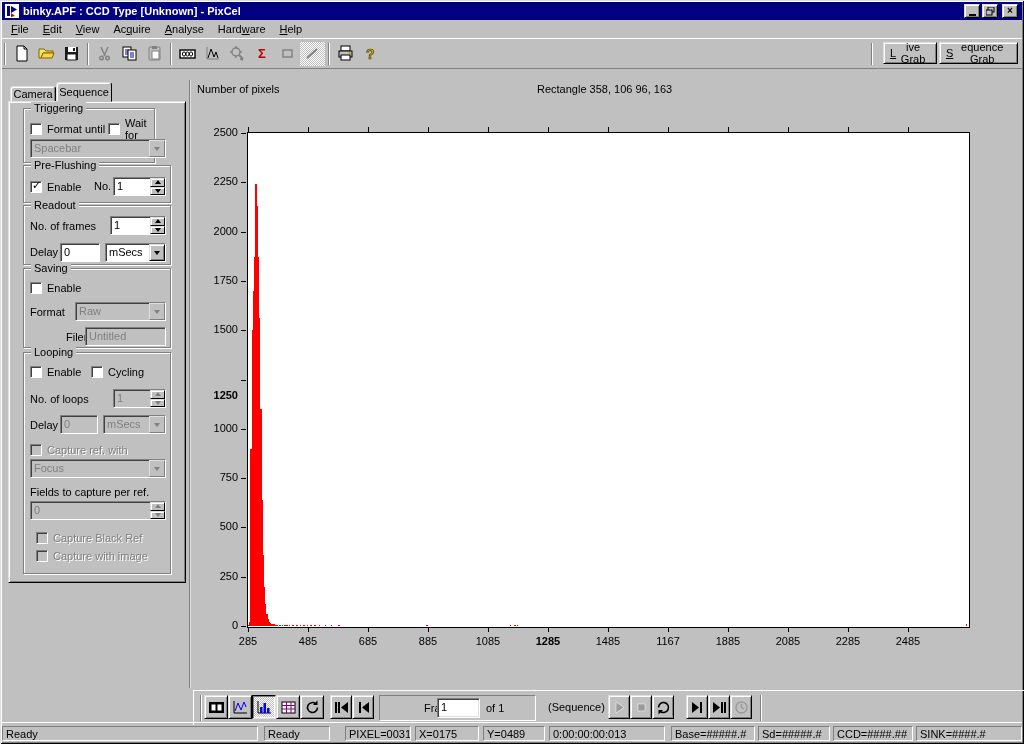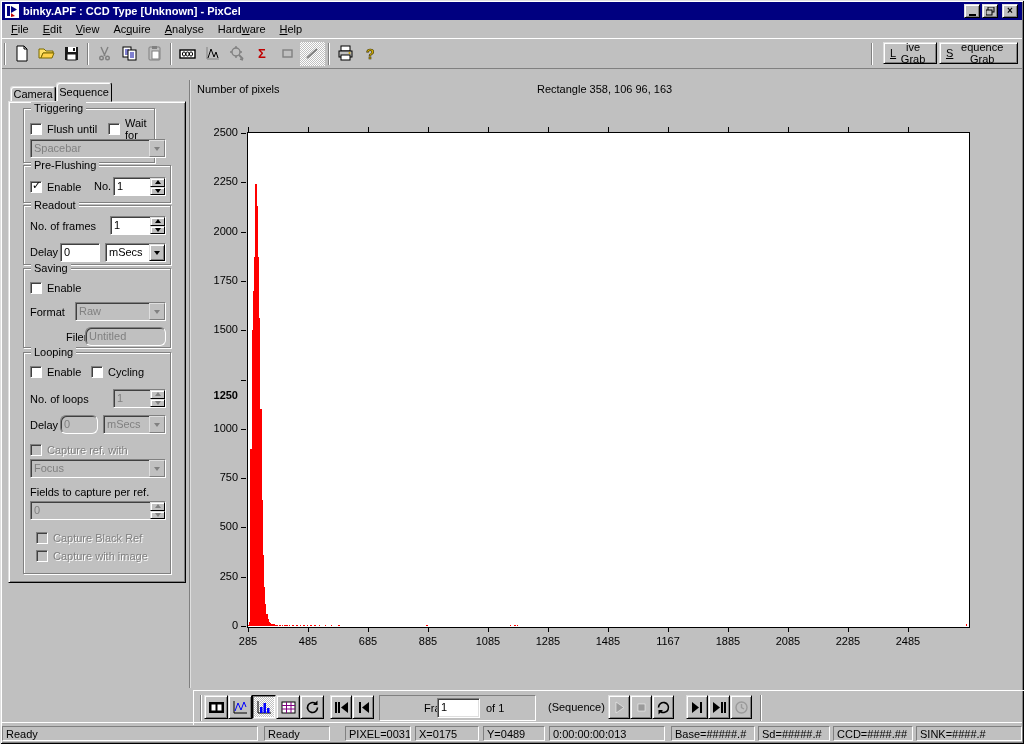--- a/index.html
+++ b/index.html
@@ -73,21 +73,21 @@
   .combo-text{flex:1;padding:2px 3px;white-space:nowrap;overflow:hidden;}
   .combo.disabled .combo-text{color:#808080;}
   .combo-btn{width:16px;background:#c0c0c0;border:1px solid;border-color:#dfdfdf #000 #000 #dfdfdf;
     box-shadow:inset 1px 1px 0 #fff, inset -1px -1px 0 #808080;
     display:flex;align-items:center;justify-content:center;box-sizing:border-box;}
   .combo.disabled .combo-btn{border-color:#dfdfdf #808080 #808080 #dfdfdf;box-shadow:none;}
   .arr-dn{width:0;height:0;border-left:3px solid transparent;border-right:3px solid transparent;border-top:4px solid #000;}
   .combo.disabled .arr-dn{border-top-color:#808080;}
   .edit{position:absolute;box-sizing:border-box;height:19px;background:#fff;padding:2px 3px;
     border:1px solid;border-color:#808080 #fff #fff #808080;box-shadow:inset 1px 1px 0 #404040;white-space:nowrap;overflow:hidden;}
-  .edit.disabled{background:#c0c0c0;color:#808080;border-radius:6px;}
+  .edit.disabled{background:#c0c0c0;color:#808080;}
   .spin{position:absolute;display:flex;box-sizing:border-box;height:19px;background:#fff;
     border:1px solid;border-color:#808080 #fff #fff #808080;box-shadow:inset 1px 1px 0 #404040;}
   .spin.disabled{background:#c0c0c0;}
   .spin.disabled .spin-text{color:#808080;}
   .spin-text{flex:1;padding:2px 3px;}
   .spin-btns{width:15px;display:flex;flex-direction:column;}
   .spin-up,.spin-dn{flex:1;background:#c0c0c0;border:1px solid;border-color:#dfdfdf #000 #000 #dfdfdf;
     box-shadow:inset 1px 1px 0 #fff;display:flex;align-items:center;justify-content:center;box-sizing:border-box;}
   .arr-up-s{width:0;height:0;border-left:3px solid transparent;border-right:3px solid transparent;border-bottom:4px solid #000;}
   .arr-dn-s{width:0;height:0;border-left:3px solid transparent;border-right:3px solid transparent;border-top:4px solid #000;}
@@ -281,21 +281,21 @@
 
   <div id="left-panel" class="abs">
     <div class="tab" style="left:2px;top:4px;width:46px;height:16px;">Camera</div>
     <div class="tab" style="left:48px;top:0;width:56px;height:20px;z-index:2;box-shadow:inset 1px 1px 0 #fff;">Sequence</div>
     <div id="panel-body">
 
       <div class="group" style="left:14px;top:6px;width:132px;height:55px;">
         <span class="legend">Triggering</span>
         <span class="cb" style="left:6px;top:13px;">
           <span class="cb-box"></span>
-          <span>Flush until</span>
+          <span>Format until</span>
         </span>
         <span class="cb" style="left:84px;top:13px;">
           <span class="cb-box"></span>
           <span>Wait for</span>
         </span>
         <span class="combo disabled" style="left:6px;top:30px;width:136px;">
           <span class="combo-text">Spacebar</span>
           <span class="combo-btn">
               <span class="arr-dn"></span>
             </span>
@@ -445,21 +445,21 @@
       <div class="tickmark" style="left: 368px; top: 127px; width: 1px; height: 5px;"></div>
       <div class="xlab" style="left: 344px; top: 635px;">685</div>
       <div class="tickmark" style="left: 428px; top: 627px; width: 1px; height: 5px;"></div>
       <div class="tickmark" style="left: 428px; top: 127px; width: 1px; height: 5px;"></div>
       <div class="xlab" style="left: 404px; top: 635px;">885</div>
       <div class="tickmark" style="left: 488px; top: 627px; width: 1px; height: 5px;"></div>
       <div class="tickmark" style="left: 488px; top: 127px; width: 1px; height: 5px;"></div>
       <div class="xlab" style="left: 464px; top: 635px;">1085</div>
       <div class="tickmark" style="left: 548px; top: 627px; width: 1px; height: 5px;"></div>
       <div class="tickmark" style="left: 548px; top: 127px; width: 1px; height: 5px;"></div>
-      <div class="xlab" style="left: 524px; top: 635px;">1285</div>
+      <div class="xlab" style="left: 524px; top: 635px; font-weight: bold;">1285</div>
       <div class="tickmark" style="left: 608px; top: 627px; width: 1px; height: 5px;"></div>
       <div class="tickmark" style="left: 608px; top: 127px; width: 1px; height: 5px;"></div>
       <div class="xlab" style="left: 584px; top: 635px;">1485</div>
       <div class="tickmark" style="left: 668px; top: 627px; width: 1px; height: 5px;"></div>
       <div class="tickmark" style="left: 668px; top: 127px; width: 1px; height: 5px;"></div>
       <div class="xlab" style="left: 644px; top: 635px;">1167</div>
       <div class="tickmark" style="left: 728px; top: 627px; width: 1px; height: 5px;"></div>
       <div class="tickmark" style="left: 728px; top: 127px; width: 1px; height: 5px;"></div>
       <div class="xlab" style="left: 704px; top: 635px;">1885</div>
       <div class="tickmark" style="left: 788px; top: 627px; width: 1px; height: 5px;"></div>

